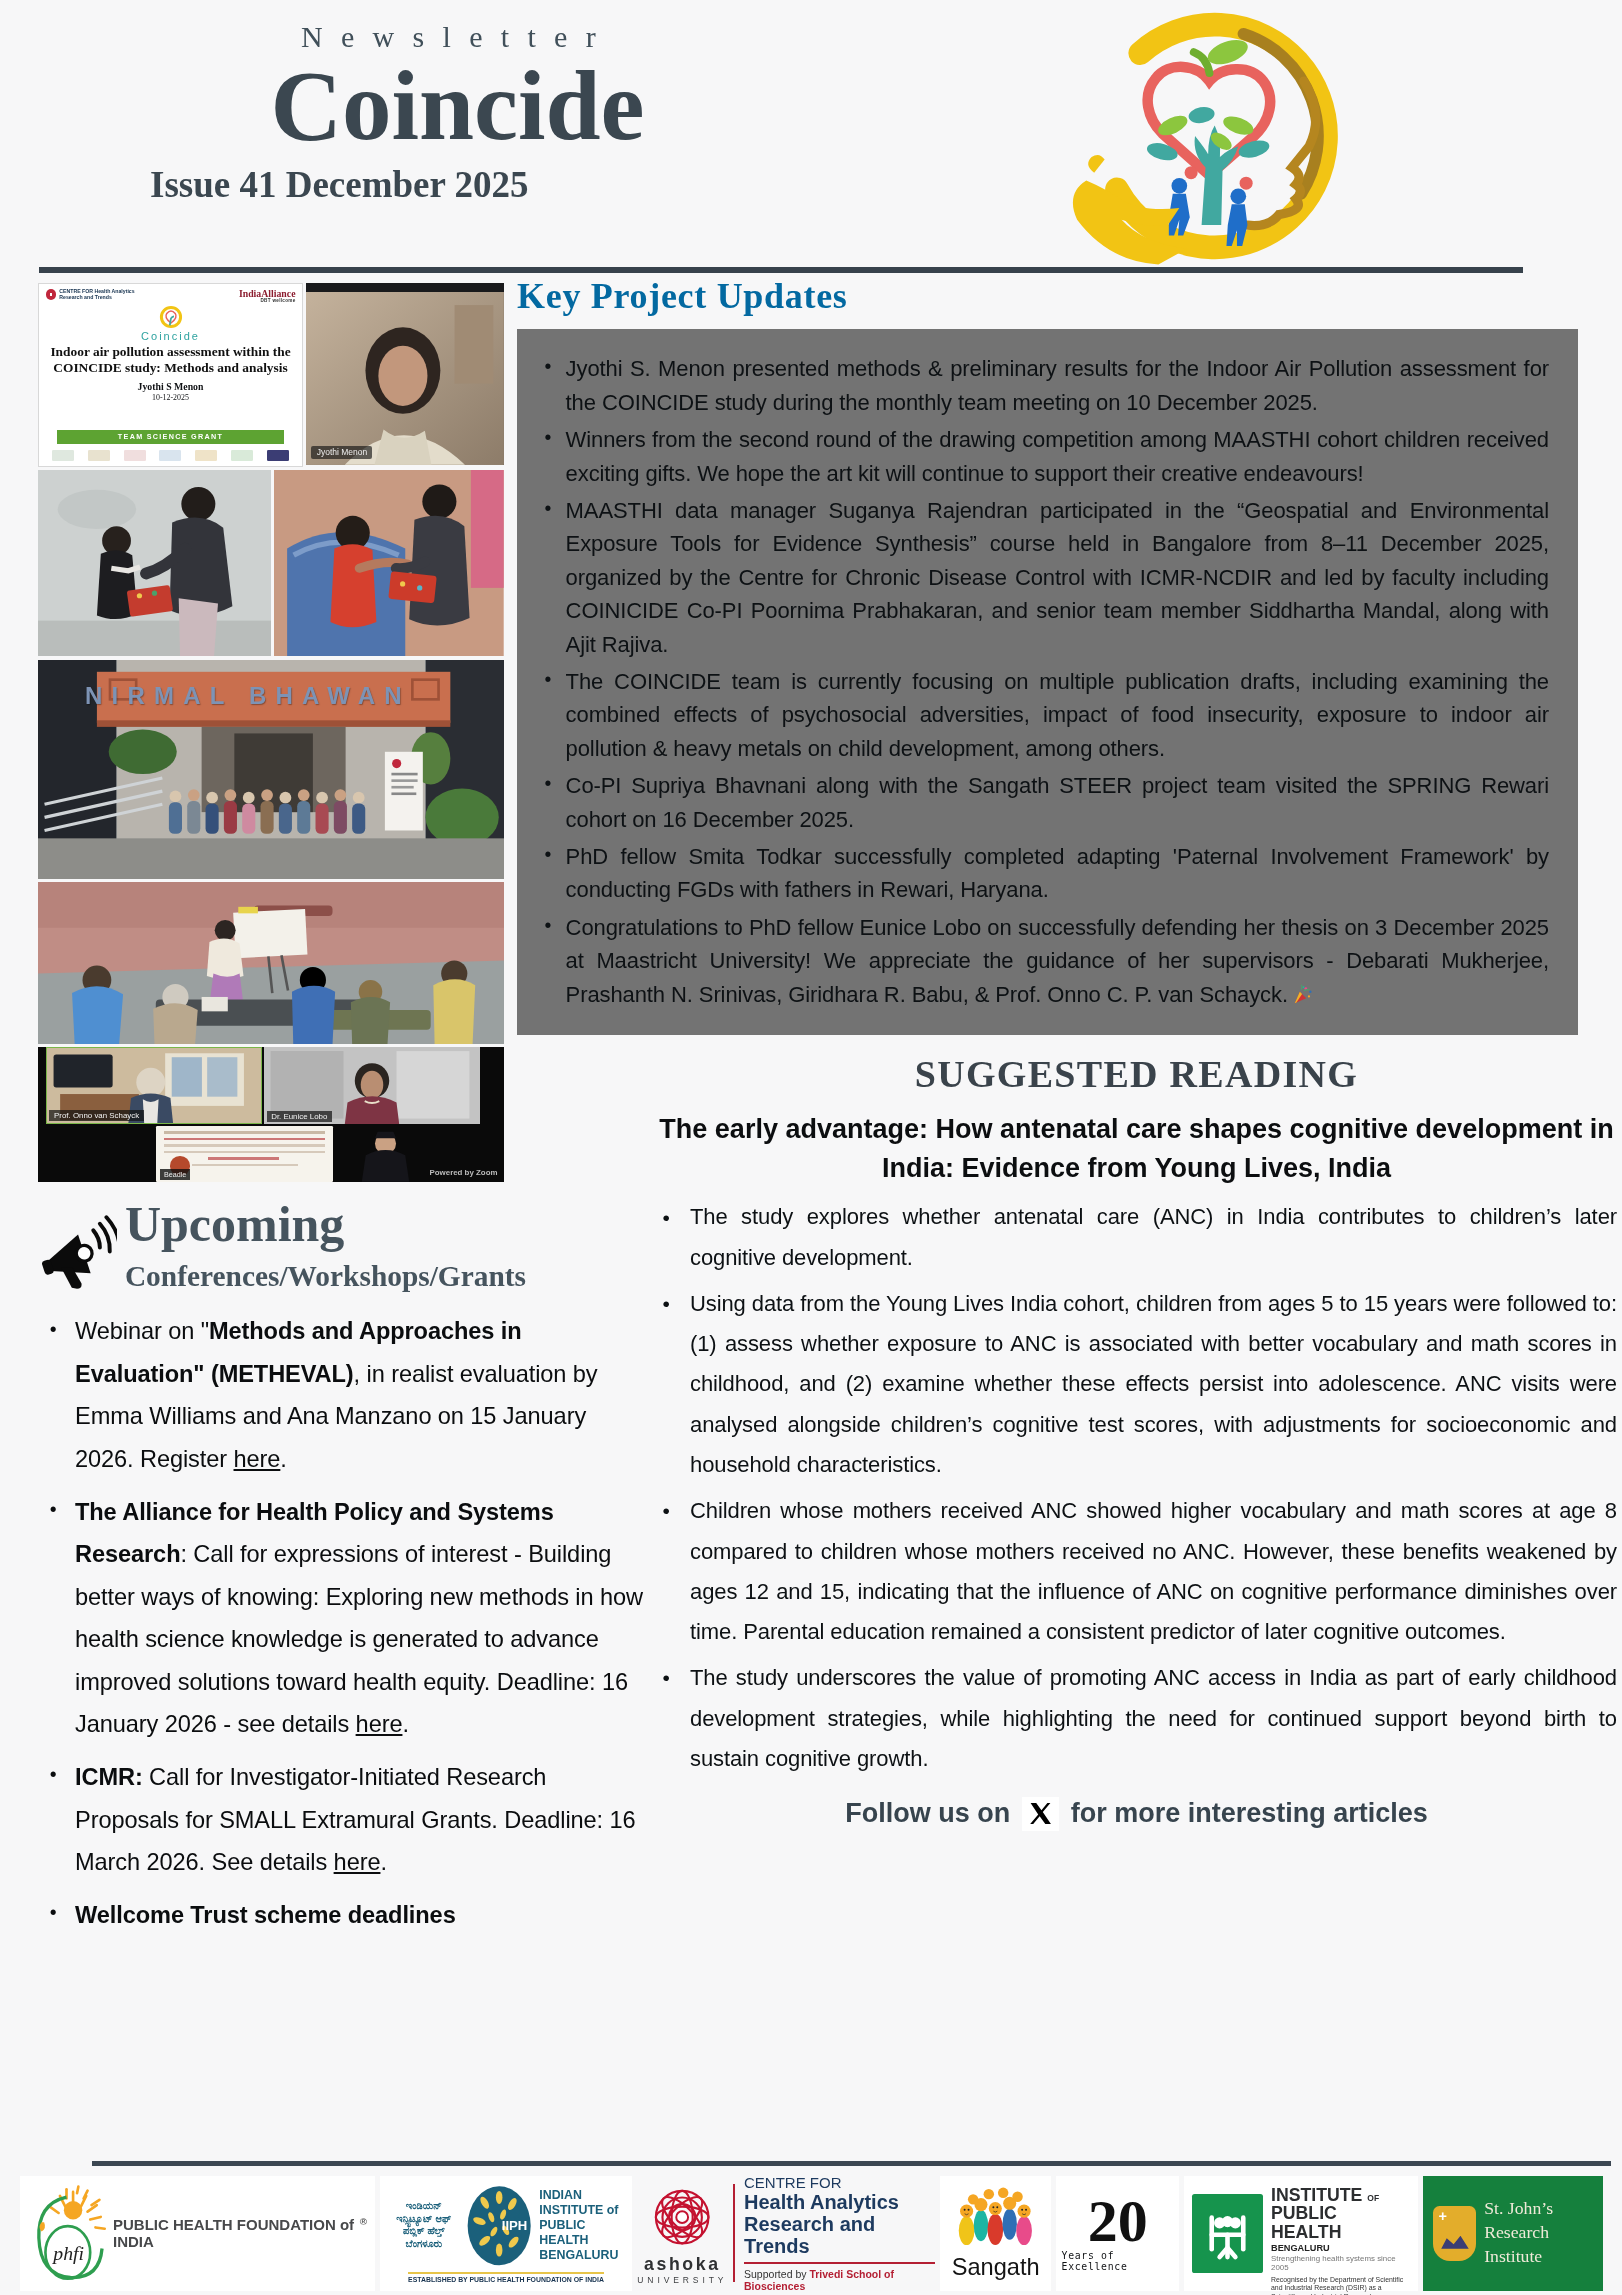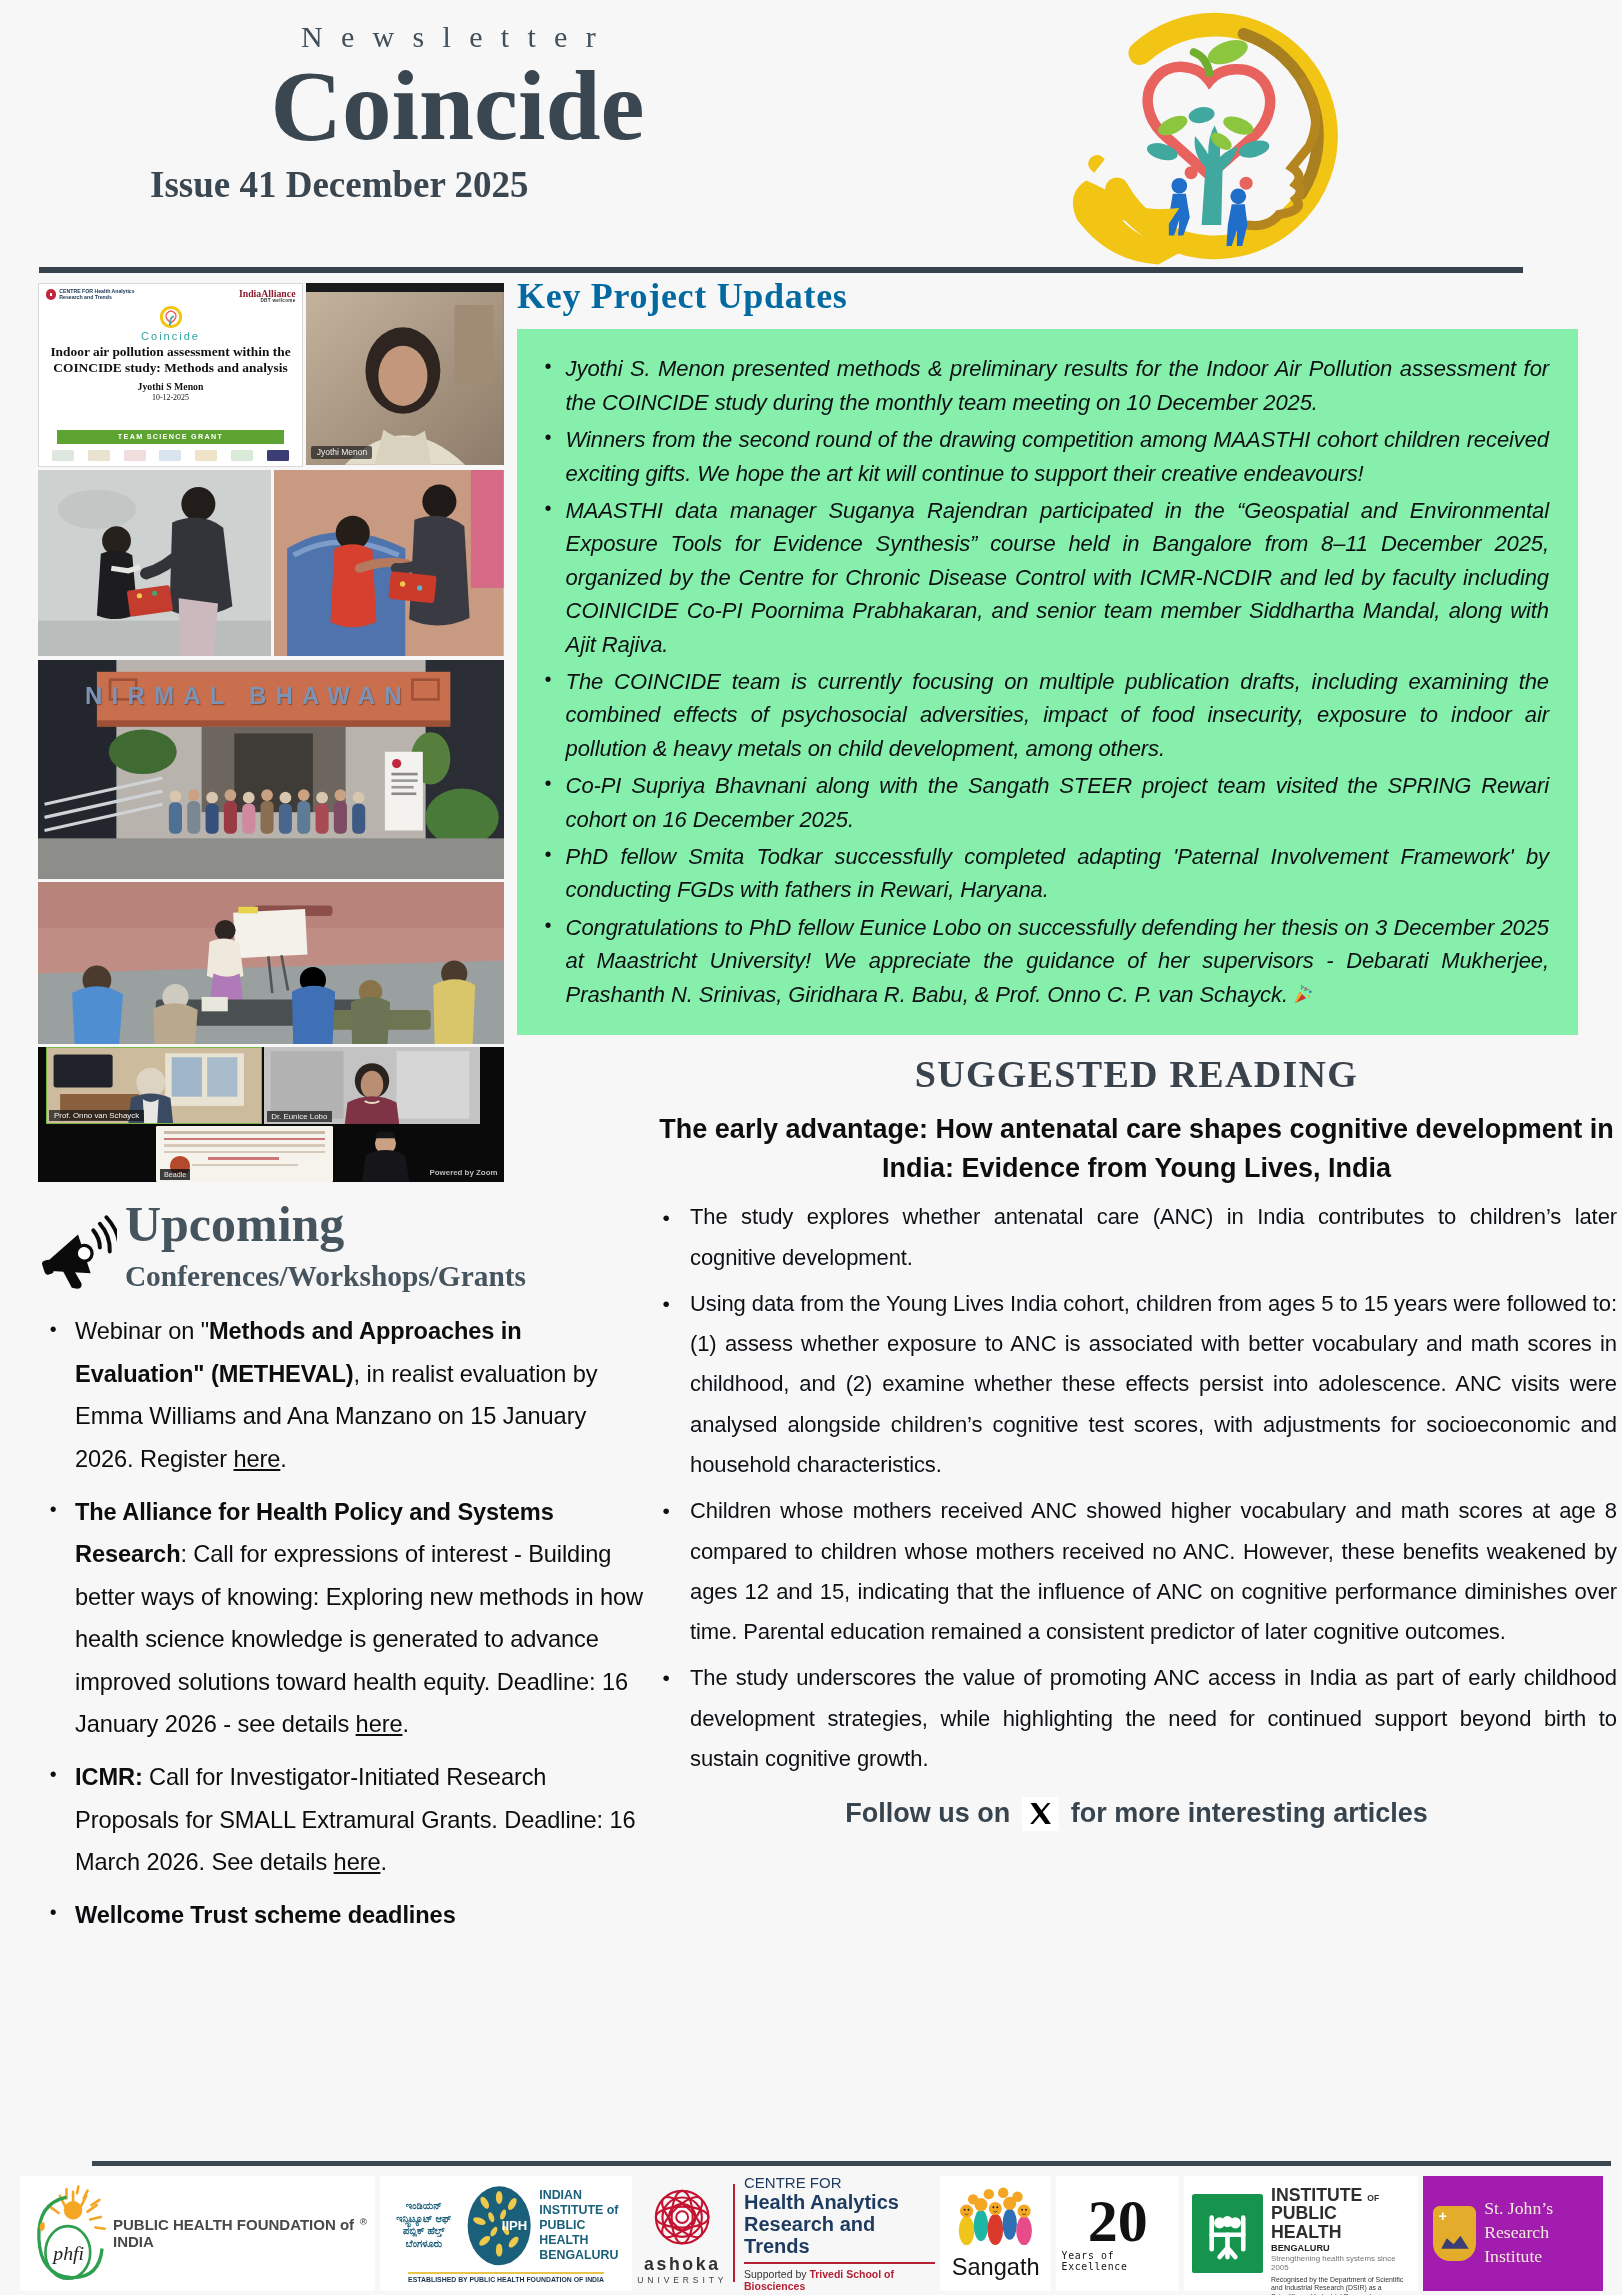--- a/index.html
+++ b/index.html
@@ -67,21 +67,21 @@
   .cert b{display:block;margin:5.2px 7.9px 0 7.9px;height:2.6px;background:#c9b9a6;}
   .cert b + b{margin-top:3.9px;background:#d6c9ba;}
   .cert .rb{background:#c77;}
   .beadle{position:absolute;left:122px;bottom:2.6px;background:rgba(15,15,15,.8);color:#eee;font-size:7.2px;padding:0.7px 3.9px;}
   .powered{position:absolute;right:6.5px;bottom:5.2px;color:#bbb;font-size:7.9px;font-weight:bold;}
   .robed{position:absolute;right:79px;top:82px;width:79px;height:52px;}
 
   
   .kpu-title{font-family:"Liberation Serif",serif;font-weight:bold;font-size:36px;color:#0369a1;
              text-align:left;letter-spacing:0.7px;}
-  .bluebox{background:#86efac;margin-top:11.8px;padding:23.6px 29px 19.6px 19.6px;box-sizing:border-box;width:1061px;font-style:italic;}
+  .bluebox{background:#737373;margin-top:11.8px;padding:23.6px 29px 19.6px 19.6px;box-sizing:border-box;width:1061px;}
   .bluebox ul{margin:0;padding:0;list-style:none;}
   .bluebox li{position:relative;padding-left:29px;font-size:22px;line-height:1.52;text-align:justify;
               color:#0d1114;margin-bottom:3.9px;letter-spacing:-0.1px;}
   .bluebox li::before{content:"•";position:absolute;left:7.9px;top:0;font-size:19.6px;}
   .party-ic{display:inline-block;width:22px;height:22px;vertical-align:-3.9px;margin-left:3.9px;}
 
   
   .reading{margin-left:139px;width:961px;margin-top:17px;}
   .sr-title{font-family:"Liberation Serif",serif;font-weight:bold;font-size:38px;color:#3a434b;
             text-align:center;letter-spacing:1.3px;}
@@ -136,21 +136,21 @@
   .years{display:flex;flex-direction:column;align-items:center;background:#fff;height:115px;justify-content:center;padding:0 5.2px;}
   .years-num{font-weight:bold;font-size:60px;line-height:.9;color:#111;font-family:"Liberation Serif",serif;}
   .years-sub{font-size:9.8px;letter-spacing:0.7px;margin-top:2.6px;font-family:"DejaVu Sans Mono",monospace;}
   .iph-card{background:#fff;height:115px;display:flex;align-items:center;gap:7.9px;padding:3.9px 7.9px;box-sizing:border-box;}
   .iph-mark{width:71px;height:79px;background:#16944d;border-radius:2.6px;flex:none;position:relative;}
   .iph-name{font-weight:bold;font-size:17.7px;color:#2c2e30;line-height:1.05;margin-top:30px;}
   .iph-of{font-size:8.5px;}
   .iph-city{font-size:9.2px;font-weight:bold;color:#222;margin-top:1.3px;}
   .iph-tag{font-size:7.9px;color:#777;margin-top:1.3px;}
   .iph-recog{font-size:6.9px;color:#333;margin-top:3.9px;max-width:164px;line-height:1.25;}
-  .stj{background:#a21caf;height:115px;display:flex;align-items:center;gap:7.9px;padding:0 10.5px;}
+  .stj{background:#15803d;height:115px;display:flex;align-items:center;gap:7.9px;padding:0 10.5px;}
   .stj-shield{width:43px;height:55px;background:#e3ad2b;border-radius:6.5px 6.5px 17px 17px;position:relative;flex:none;}
   .stj-shield::before{content:"+";position:absolute;left:5.2px;top:2.6px;color:#fff;font-size:14.4px;font-weight:bold;}
   .stj-shield::after{content:"";position:absolute;left:7.9px;bottom:11.8px;width:27.5px;height:13px;background:#3b3d74;
                      clip-path:polygon(0 100%,20% 20%,45% 65%,70% 0,100% 100%);}
   .stj-name{font-family:"Liberation Serif",serif;color:#efe9d8;font-size:17.7px;line-height:1.35;}
 </style>
 </head>
 <body>
 
 <div class="page">

